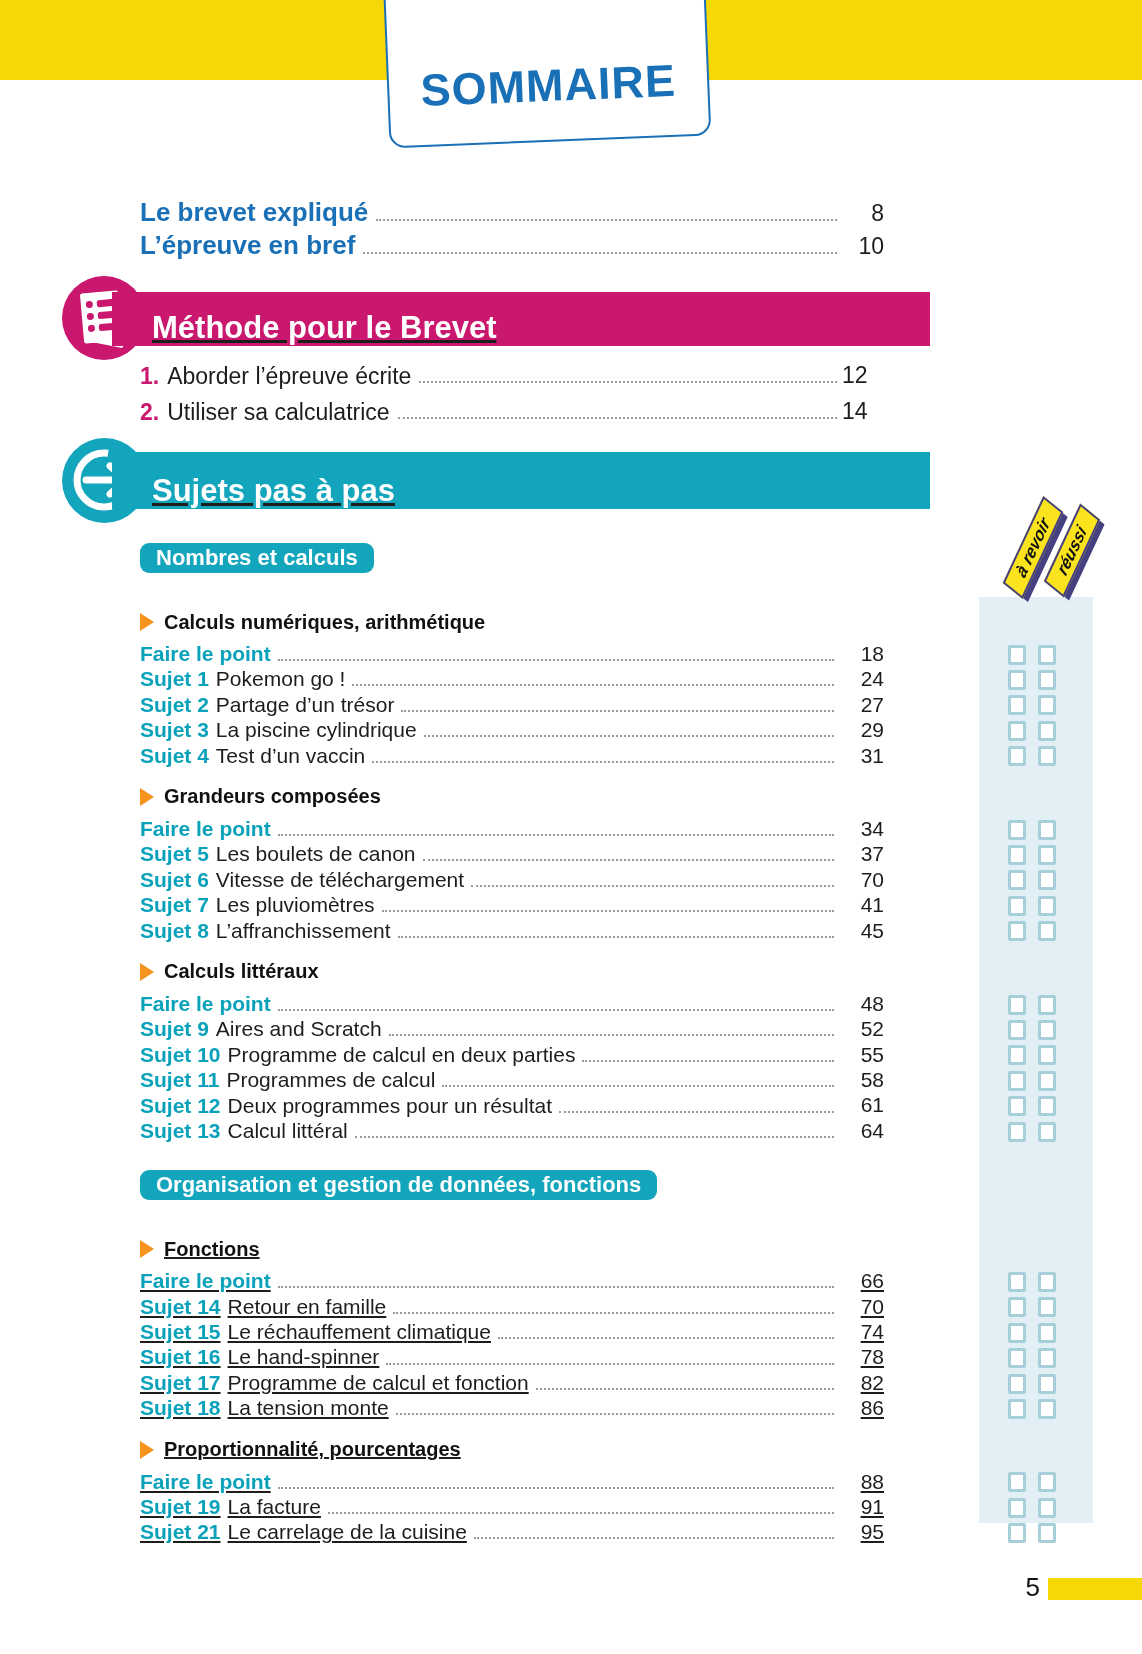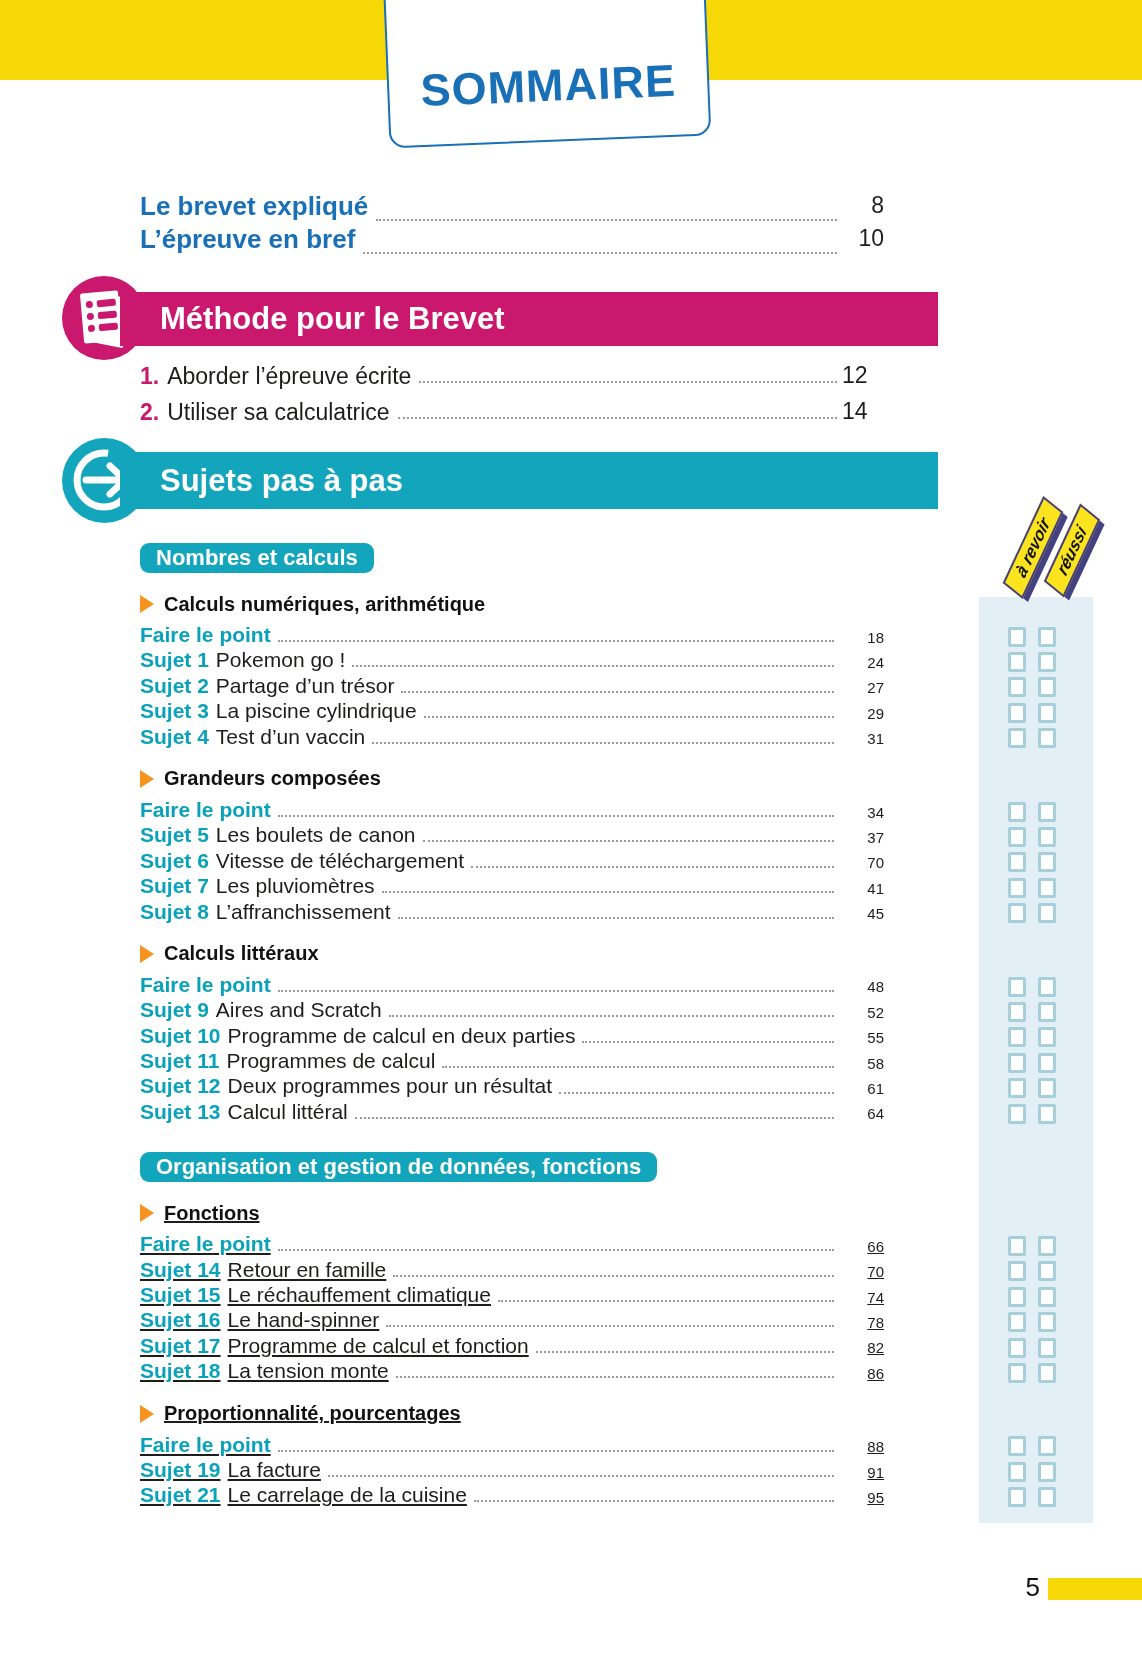--- a/index.html
+++ b/index.html
@@ -9,26 +9,26 @@
   
   .top-band{position:absolute;left:0;top:0;width:1142px;height:80px;background:var(--yellow,#f7d807);}
   .sommaire-box{position:absolute;left:385px;top:-82px;width:322px;height:224px;background:#fff;
         border:2px solid var(--blue,#1a70b6);border-radius:16px;transform:rotate(-2.3deg);
         display:flex;align-items:flex-end;justify-content:center;padding-bottom:28px;box-sizing:border-box;z-index:2;}
   .sommaire-text{font-size:45px;font-weight:bold;color:var(--blue,#1a70b6);letter-spacing:1px;}
 
   
   .leader{flex:1;border-bottom:2.2px dotted var(--dots,#999);margin:0 5px 5px 8px;}
   .intro{position:absolute;left:140px;top:193px;width:744px;}
-  .intro-row{height:33px;display:flex;}
+  .intro-row{height:33px;display:flex;align-items:flex-end;}
   .intro-label{font-size:26px;font-weight:bold;color:var(--blue,#1a70b6);line-height:1.05;}
   .intro-num{font-size:23px;line-height:1.1;width:42px;text-align:right;}
 
   
-  .banner{position:absolute;left:120px;width:818px;display:flex;align-items:center;z-index:1;}
+  .banner{position:absolute;left:112px;width:818px;display:flex;align-items:flex-end;z-index:1;text-decoration:underline;}
   .banner-magenta{top:292px;height:54px;background:var(--magenta,#c9186d);}
   .banner-teal{top:452px;height:57px;background:var(--teal,#13a5bc);}
   .banner-title{color:#fff;font-weight:bold;font-size:31px;padding-left:40px;}
   .badge{position:absolute;border-radius:50%;z-index:1;}
   .badge-magenta{left:62px;top:276px;width:84px;height:84px;background:var(--magenta,#c9186d);}
   .badge-teal{left:62px;top:438px;width:85px;height:85px;background:var(--teal,#13a5bc);}
   .doc-icon{position:absolute;left:18px;top:14px;width:50px;height:58px;}
   .doc-back{position:absolute;left:10px;top:5px;width:38px;height:50px;background:#fff;border-radius:2px;transform:rotate(11deg);}
   .doc-front{position:absolute;left:2px;top:2px;width:38px;height:50px;background:#fff;border-radius:2px;transform:rotate(-5deg);
              padding:8px 0 0 5px;box-sizing:border-box;}
@@ -48,31 +48,31 @@
   .side-panel{position:absolute;left:839px;top:54px;width:114px;height:926px;background:var(--panel_blue,#e2eff4);z-index:0;}
   .ribbon{position:absolute;height:25px;background:var(--ribbon_yellow,#fbe31d);border:2px solid var(--ribbon_navy,#454180);
           box-shadow:0 7px 0 -1px var(--ribbon_navy,#454180);display:flex;align-items:center;justify-content:center;
           font-size:17px;font-weight:bold;font-style:italic;color:#101010;z-index:3;box-sizing:border-box;}
   .ribbon-revoir{left:845px;top:-8px;width:96px;transform:rotate(-65deg) skewX(-14deg);}
   .ribbon-reussi{left:889px;top:-5px;width:86px;transform:rotate(-65deg) skewX(-14deg);}
   .sections{position:relative;z-index:1;}
   .pill{display:inline-block;background:var(--teal,#13a5bc);color:#fff;font-weight:bold;font-size:22px;
         line-height:24px;padding:3px 16px;border-radius:9px;margin:0 0 12px 0;}
   .section + .section{margin-top:26px;text-decoration:underline;}
-  .section .pill{margin-bottom:3px;}
+  .section .pill{margin-bottom:21px;}
   .group-heading{display:flex;align-items:center;height:28px;margin:14px 0 6px 0;font-size:20px;font-weight:bold;color:#111;}
   .group:first-child .group-heading{margin-top:0;}
   .tri{width:0;height:0;border-left:14px solid var(--orange,#f6921e);border-top:9px solid transparent;
        border-bottom:9px solid transparent;margin-right:10px;}
   .toc-row{height:25.4px;display:flex;align-items:flex-start;position:relative;}
   .row-main{width:744px;display:flex;align-items:flex-end;}
   .row-label{font-size:21px;font-weight:bold;color:var(--teal_text,#0aa2ba);line-height:1.05;white-space:pre;}
   .row-title{font-size:21px;line-height:1.05;margin-left:7px;white-space:pre;}
   .row-main .leader{margin:0 4px 4px 7px;}
-  .page-ref{font-size:15px;line-height:1.1;width:46px;text-align:right;}
+  .page-ref{font-size:21px;line-height:1.1;width:46px;text-align:right;}
   .boxes{position:absolute;left:868px;top:50%;transform:translateY(-50%);display:flex;gap:12px;}
   .cb{width:12px;height:14px;background:#fff;border:3px solid var(--checkbox_border,#a6cfda);border-radius:2px;}
 
   
   .page-number{position:absolute;left:990px;top:1572px;width:50px;text-align:right;font-size:26px;color:#111;}
   .page-number-bar{position:absolute;left:1048px;top:1578px;width:94px;height:22px;background:var(--yellow,#f7d807);}
 </style>
 </head>
 <body>
 

